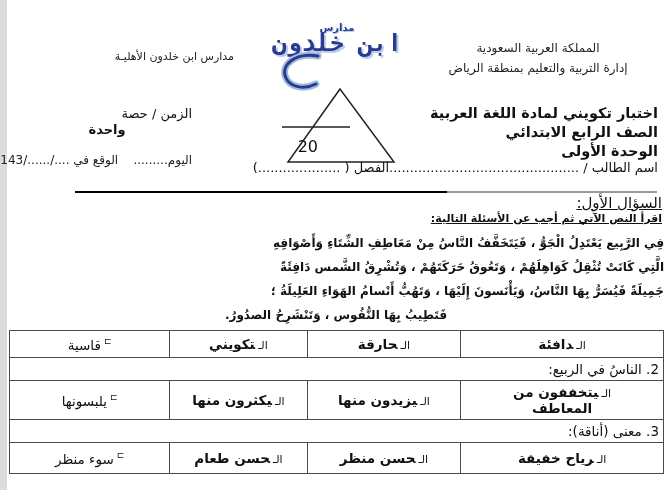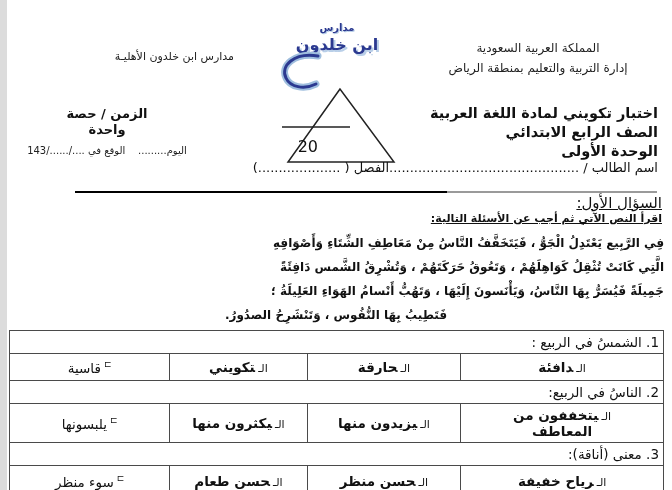--- a/index.html
+++ b/index.html
@@ -8,29 +8,29 @@
     font-family:"DejaVu Sans","Liberation Sans",sans-serif;
     color:#111;direction:rtl;position:relative;
   }
   .edge{position:absolute;left:0;top:0;width:7px;height:490px;background:#dcdcdc;}
   .abs{position:absolute;}
   
   .hdr-right{top:38px;right:14px;width:240px;text-align:center;font-size:12px;line-height:20px;color:#222;}
   .hdr-left{top:42px;left:34px;width:200px;text-align:right;font-size:11px;line-height:30px;color:#222;}
   .logo{top:22px;left:272px;width:130px;height:80px;text-align:center;color:#2b3990;}
   .logo .t{font-size:10px;font-weight:bold;letter-spacing:1px;text-shadow:1px 1px 0 #b9cfe8;}
-  .logo .b{font-size:16px;font-weight:bold;line-height:24px;text-shadow:2px 2px 0 #b9cfe8;}
+  .logo .b{font-size:24px;font-weight:bold;line-height:24px;text-shadow:2px 2px 0 #b9cfe8;font-family:Liberation Mono, monospace;}
   .swoosh{position:absolute;left:2px;top:28px;}
   
   .titles{top:104px;right:14px;width:250px;text-align:right;font-weight:bold;font-size:14.5px;line-height:19px;}
   .score-box{top:86px;left:278px;width:125px;height:80px;}
   .timebox{top:106px;left:22px;width:170px;text-align:left;}
-  .timebox .l1{font-weight:bold;font-size:13px;text-align:center;}
+  .timebox .l1{font-weight:normal;font-size:13px;text-align:right;}
   .timebox .l2{font-weight:bold;font-size:13px;text-align:center;margin-top:1px;}
-  .timebox .l3{font-size:10px;color:#222;margin-top:8px;text-align:center;white-space:pre;}
+  .timebox .l3{font-size:12px;color:#222;margin-top:16px;text-align:center;white-space:pre;}
   .student{top:160px;right:14px;left:16px;font-size:13px;text-align:right;}
   .sep{top:191px;left:75px;width:582px;height:2px;
        background:linear-gradient(to right,#000 0%,#000 64%,#9a9a9a 64%,#9a9a9a 100%);}
   .q-head{top:194px;right:10px;font-size:15px;text-decoration:underline;}
   .instr{top:212px;right:10px;font-size:11px;font-weight:bold;text-decoration:underline;}
   .passage{top:231px;right:8px;left:8px;font-weight:bold;font-size:12px;line-height:24px;text-align:right;}
   .passage .center{text-align:center;}
   
   .quiz{position:absolute;top:330px;right:8px;left:9px;border-collapse:collapse;width:655px;table-layout:fixed;}
   .quiz td{border:1px solid #4a4a4a;padding:1px 4px;vertical-align:middle;}
@@ -102,23 +102,20 @@
 
 <table class="quiz">
   <colgroup>
       <col class="c1">
       <col class="c2">
       <col class="c3">
       <col class="c4">
     </colgroup>
 
   <tbody>
-      <tr class="qrow">
-    <td colspan="4">1. الشمسُ في الربيع :</td>
-  </tr>
   <tr class="orow">
     <td class="h26">
       <span class="g">الـ</span><span class="opt b">دافئة</span>
     </td>
     <td>
       <span class="g">الـ</span><span class="opt b">حارقة</span>
     </td>
     <td>
       <span class="g">الـ</span><span class="opt b">تكويني</span>
     </td>

